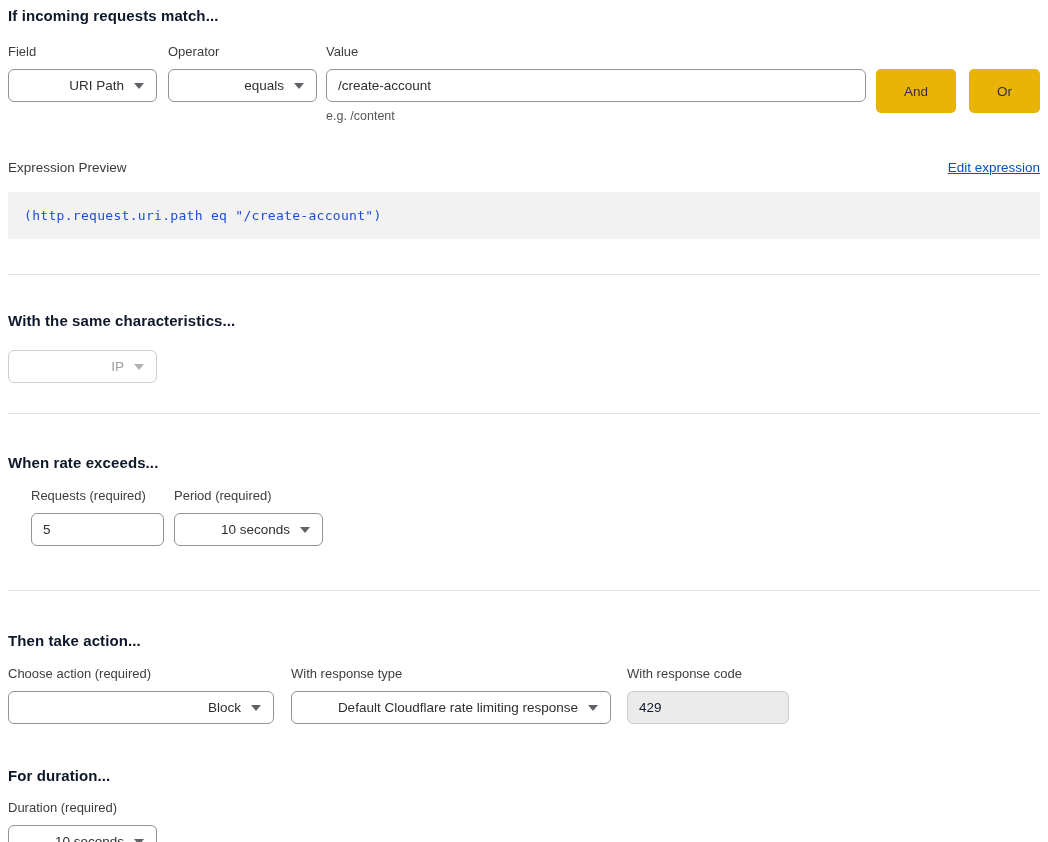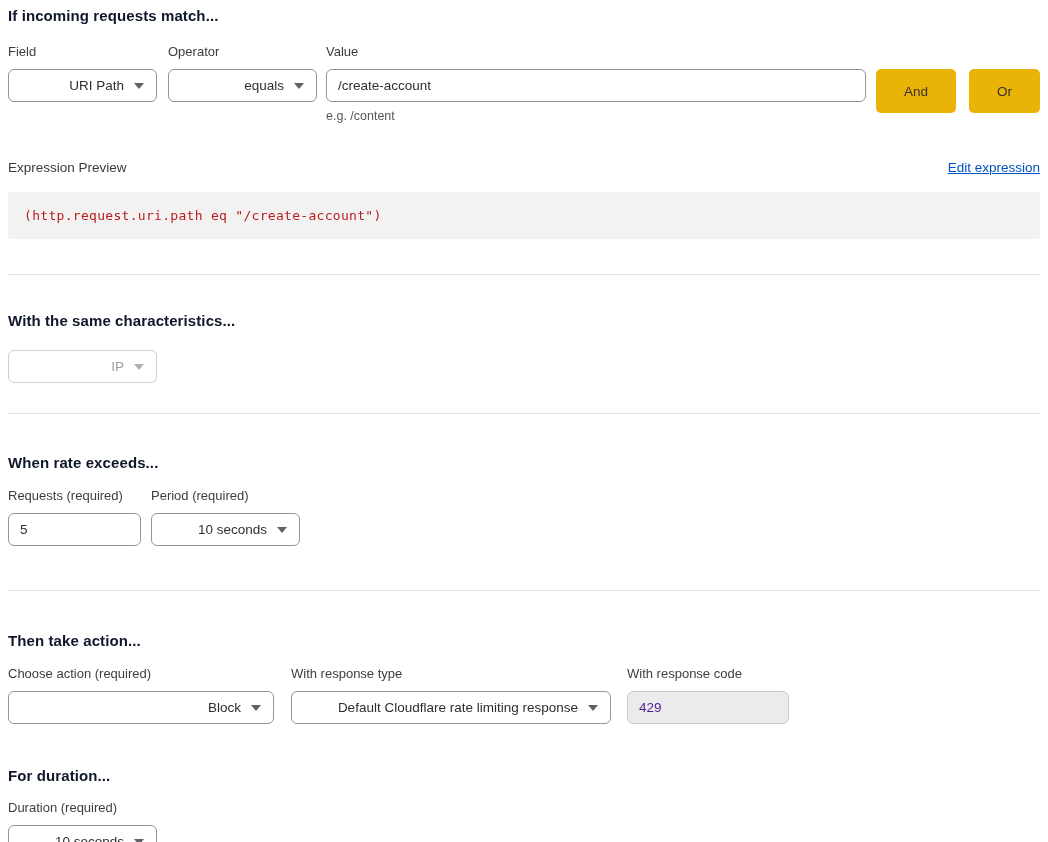--- a/index.html
+++ b/index.html
@@ -67,21 +67,21 @@
     padding: 8px 11px;
     font-size: 13.5px;
     color: #2e2e2e;
     font-family: "Liberation Sans", "DejaVu Sans", sans-serif;
     outline: none;
     width: 100%;
   }
   .text-input:disabled {
     background: #ebebeb;
     border-color: #cccccc;
-    color: #4c1d95;
+    color: #0f172a;
   }
 
   .helper-text {
     font-size: 12.5px;
     color: #565656;
     margin-top: 7px;
   }
 
   .logic-btn {
     height: 44px;
@@ -108,21 +108,21 @@
     text-decoration: underline;
     cursor: pointer;
   }
   .code-block {
     margin-top: 17px;
     background: #f2f2f2;
     border-radius: 2px;
     padding: 16px;
     font-family: "DejaVu Sans Mono", "Liberation Mono", monospace;
     font-size: 13px;
-    color: #b91c1c;
+    color: #1d4ed8;
     letter-spacing: 0.3px;
   }
 
   .divider {
     border: none;
     border-top: 1px solid #e2e2e2;
     margin: 0;
   }
 
   
@@ -134,21 +134,21 @@
   .and-btn { margin-left: 10px; }
   .or-btn { margin-left: 13px; }
 
   .hr-1 { margin-top: 35px; }
   #sec-characteristics .heading { margin-top: 37px; }
   #sec-characteristics .select-box { margin-top: 21px; width: 149px; }
   .hr-2 { margin-top: 30px; }
 
   #sec-rate .heading { margin-top: 40px; }
   #sec-rate .field-labels { margin-top: 17px; }
-  .w-requests { width: 133px; }
+  .w-requests { width: 133px; margin-left: 23px; }
   .w-period { width: 149px; margin-left: 10px; }
   .requests-label { width: 143px; }
 
   .hr-3 { margin-top: 44px; }
   #sec-action .heading { margin-top: 41px; }
   #sec-action .controls-row { margin-top: 17px; }
   .w-action { width: 266px; }
   .action-gap { margin-left: 17px; }
   .w-response-type { width: 320px; }
   .code-gap { margin-left: 16px; }

